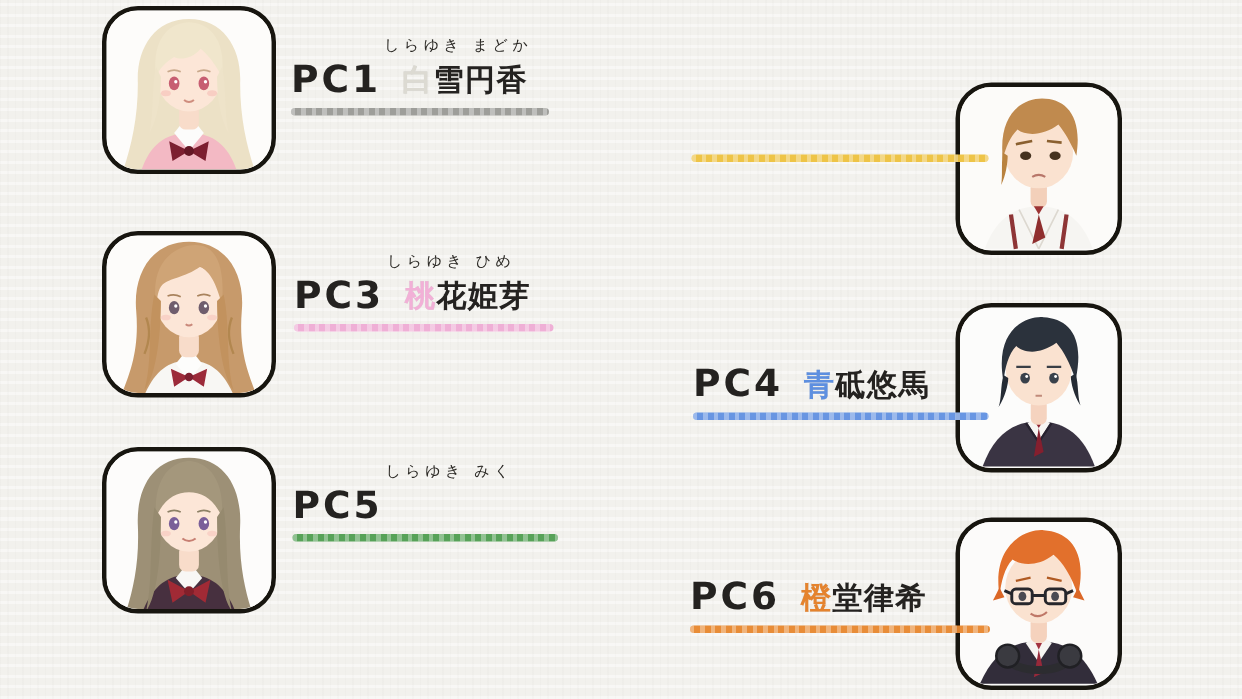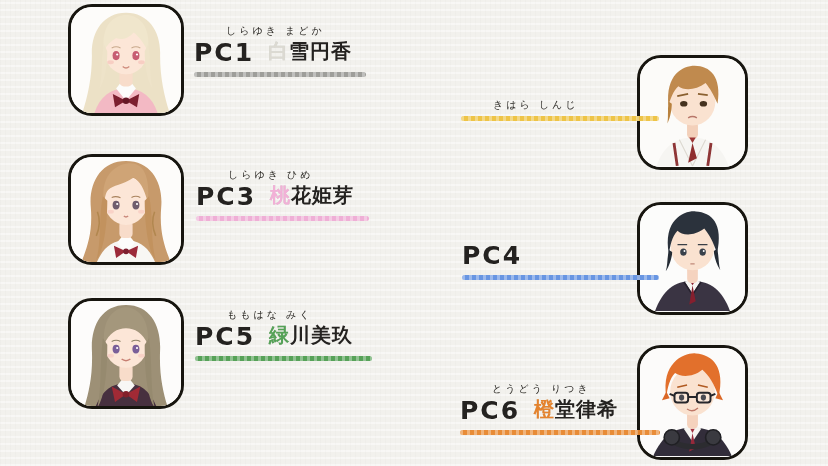--- a/index.html
+++ b/index.html
@@ -15,23 +15,23 @@
     color:#242220;
   }
   .portrait{
     position:absolute; border:3px solid #17150f; border-radius:24px;
     overflow:hidden; background:#fdfcfa;
   }
   .portrait svg{ display:block; width:100%; height:100%; }
   .label{ position:absolute; }
   .furigana{
     font-size:10px; letter-spacing:3px; color:#2b2925;
-    margin-left:32px; white-space:nowrap; height:13px; line-height:13px;
-  }
-  .main-line{ display:flex; align-items:flex-start; gap:14px; margin-top:1px; }
+    margin-left:62px; white-space:nowrap; height:13px; line-height:13px;
+  }
+  .main-line{ display:flex; align-items:flex-end; gap:14px; margin-top:1px; }
   .pc-num{ font-size:25px; font-weight:600; letter-spacing:2px; }
   .name{ font-size:20px; font-weight:600; letter-spacing:1px; white-space:nowrap; }
   .name .first{ color:var(--theme); text-shadow:0 0 .5px rgba(0,0,0,.15); }
   .underline{
     height:5px; margin-top:5px; background:var(--underline);
     border-radius:3px; position:relative; opacity:.95;
   }
   .underline::after{
     content:""; position:absolute; inset:0; border-radius:3px;
     background:repeating-linear-gradient(90deg, rgba(255,255,255,.35) 0 3px, transparent 3px 7px);
@@ -99,21 +99,20 @@
       <path d="M28 40C27 48 28 54 27 60 30 54 31 46 31 42Z" fill="#b9823f"></path>
       <path d="M36 35 46 33M64 34 55 33" stroke="#8a6030" stroke-width="1.6" fill="none"></path>
       <ellipse cx="42" cy="42" rx="3.4" ry="2.6" fill="#45321f"></ellipse>
       <ellipse cx="60" cy="42" rx="3.4" ry="2.6" fill="#45321f"></ellipse>
       <path d="M46 55q4-2.5 8 0" stroke="#b8776a" stroke-width="1.3" fill="none"></path>
       <path d="M47 73h6l-3 5z" fill="#9c3434"></path>
       <path d="M50 78 46 96 54 92Z" fill="#8f2e2e"></path>
     </svg>
   </figure>
   <div class="label l2" style="--theme: #e9b93e; --underline: #eec23f;">
-    <div class="furigana">きはら しんじ</div>
     <div class="underline"></div>
   </div>
 
   <figure class="portrait p3">
     <svg viewBox="0 0 100 100" preserveAspectRatio="xMidYMid slice">
       <rect width="100" height="100" fill="#fdfcfa"></rect>
       <path d="M50 6C27 6 16 26 18 48 20 72 14 86 9 99L91 99C86 86 80 72 82 48 84 26 73 6 50 6Z" fill="#c79a6b"></path>
       <path d="M24 52q4 10-1 22M76 52q-4 10 1 22" stroke="#b2874f" stroke-width="1.4" fill="none"></path>
       <path d="M23 99C29 85 37 78 50 78 63 78 71 85 77 99Z" fill="#f8f7f4"></path>
       <path d="M42 80 50 90 58 80 54 75 46 75Z" fill="#fdfdfc"></path>
@@ -160,20 +159,21 @@
       <ellipse cx="41.5" cy="44" rx="3" ry="3.4" fill="#39414b"></ellipse>
       <ellipse cx="59.5" cy="44" rx="3" ry="3.4" fill="#39414b"></ellipse>
       <circle cx="42.5" cy="43" r=".9" fill="#fff"></circle>
       <circle cx="60.5" cy="43" r=".9" fill="#fff"></circle>
       <path d="M48 55h4" stroke="#c08a7a" stroke-width="1.2" fill="none"></path>
     </svg>
   </figure>
   <div class="label l4" style="--theme: #5d8fe0; --underline: #6191e2;">
     <div class="main-line">
       <span class="pc-num">PC4</span>
+      <span class="name"><span class="first">青</span><span>砥悠馬</span></span>
     </div>
     <div class="underline"></div>
   </div>
 
   <figure class="portrait p5">
     <svg viewBox="0 0 100 100" preserveAspectRatio="xMidYMid slice">
       <rect width="100" height="100" fill="#fdfcfb"></rect>
       <path d="M50 6C28 6 18 25 19 47 20 70 16 86 12 99L88 99C84 86 80 70 81 47 82 25 72 6 50 6Z" fill="#9d9076"></path>
       <path d="M22 99C28 84 37 77 50 77 63 77 72 84 78 99Z" fill="#47303f"></path>
       <path d="M42 79 50 88 58 79 54 74 46 74Z" fill="#f8f7f5"></path>
@@ -188,24 +188,23 @@
       <circle cx="42" cy="45" r="1" fill="#fff"></circle>
       <circle cx="60" cy="45" r="1" fill="#fff"></circle>
       <ellipse cx="36" cy="52" rx="3" ry="1.7" fill="#f6c5bd" opacity=".6"></ellipse>
       <ellipse cx="64" cy="52" rx="3" ry="1.7" fill="#f6c5bd" opacity=".6"></ellipse>
       <path d="M46 55q4 3 8 0" stroke="#c77f72" stroke-width="1.3" fill="none"></path>
       <path d="M50 87 37 80 40 94Z M50 87 63 80 60 94Z" fill="#a12a35"></path>
       <circle cx="50" cy="87" r="3" fill="#821f2a"></circle>
     </svg>
   </figure>
   <div class="label l5" style="--theme: #55a257; --underline: #4f9e51;">
-    <div class="furigana">ももはな みく</div>
+    <div class="furigana">しらゆき みく</div>
     <div class="main-line">
       <span class="pc-num">PC5</span>
-      <span class="name"><span class="first">緑</span><span>川美玖</span></span>
     </div>
     <div class="underline"></div>
   </div>
 
   <figure class="portrait p6">
     <svg viewBox="0 0 100 100" preserveAspectRatio="xMidYMid slice">
       <rect width="100" height="100" fill="#fcfbfa"></rect>
       <path d="M14 99C22 81 33 73 50 73 67 73 78 81 86 99Z" fill="#322d3a"></path>
       <path d="M42 74 50 86 58 74 50 69Z" fill="#f6f5f2"></path>
       <path d="M48 74h4l-2 4z" fill="#a23240"></path>
@@ -223,21 +222,20 @@
         <rect x="33.5" y="41" width="12.5" height="9" rx="2.5"></rect>
         <rect x="54" y="41" width="12.5" height="9" rx="2.5"></rect>
         <path d="M46 45h8M33.5 44 29 42M66.5 44 71 42" fill="none"></path>
       </g>
       <ellipse cx="40" cy="45.5" rx="2.4" ry="2.8" fill="#4a4a52"></ellipse>
       <ellipse cx="60" cy="45.5" rx="2.4" ry="2.8" fill="#4a4a52"></ellipse>
       <path d="M45 56q5 3.5 10-1" stroke="#bf7868" stroke-width="1.3" fill="none"></path>
     </svg>
   </figure>
   <div class="label l6" style="--theme: #e5832d; --underline: #e8872e;">
-    <div class="furigana">とうどう りつき</div>
     <div class="main-line">
       <span class="pc-num">PC6</span>
       <span class="name"><span class="first">橙</span><span>堂律希</span></span>
     </div>
     <div class="underline"></div>
   </div>
 
 </div>
 
 </body></html>

